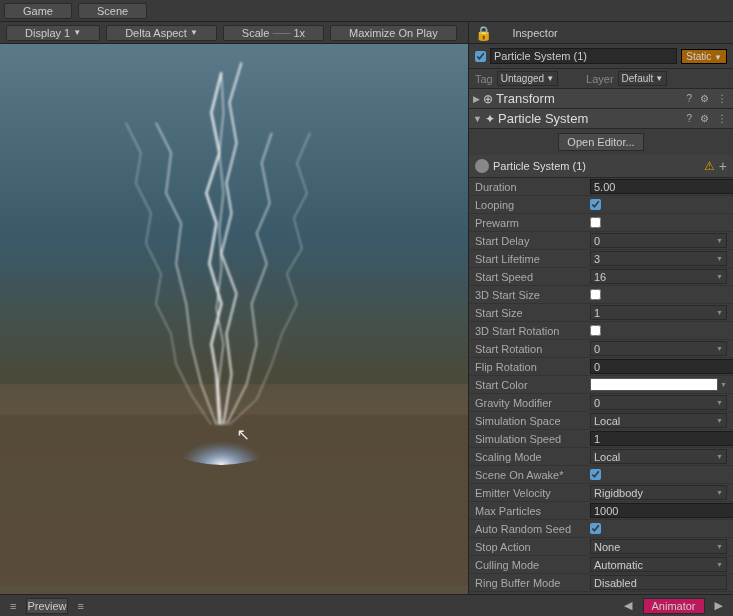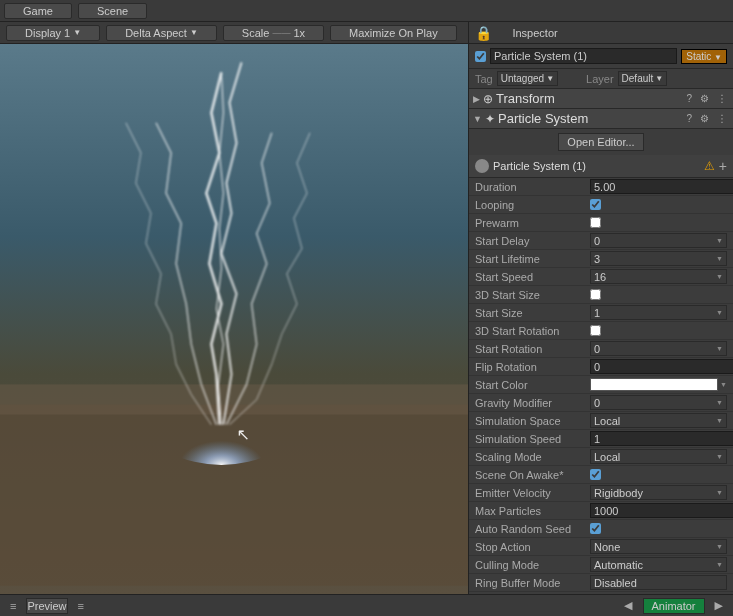--- a/index.html
+++ b/index.html
@@ -281,21 +281,21 @@
     .bottom-preview {
       background: #4a4a4a;
       border: 1px solid #2a2a2a;
       color: #ccc;
       font-size: 11px;
       padding: 1px 0;
       cursor: pointer;
     }
     .bottom-spacer { flex: 1; }
     .bottom-animator {
-      background: #15803d;
+      background: #be185d;
       border: 1px solid #2a2a2a;
       color: #ccc;
       font-size: 11px;
       padding: 1px 8px;
       cursor: pointer;
     }
 
     
     .lightning-svg {
       position: absolute;

